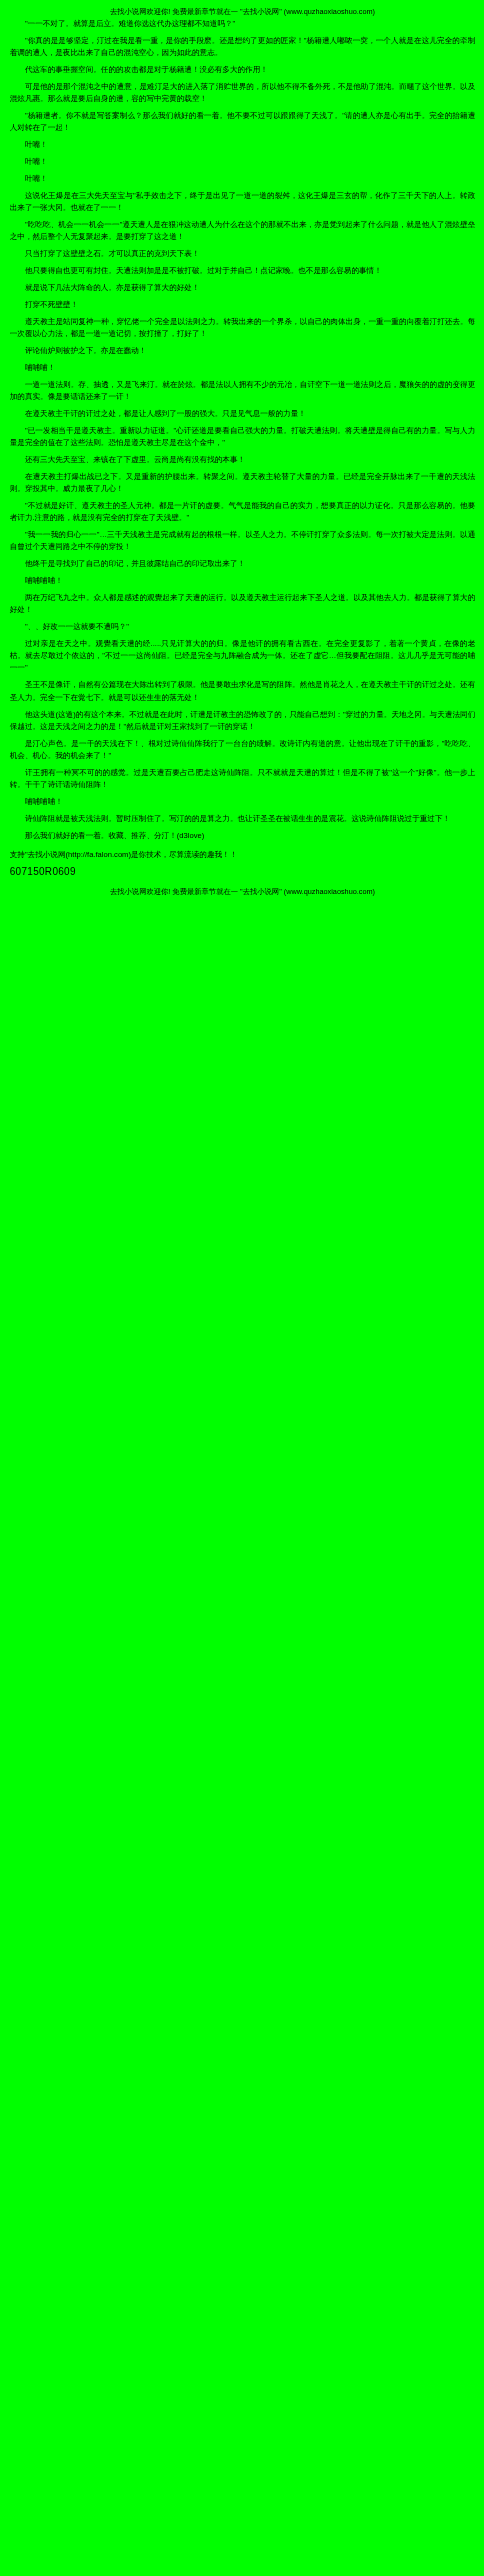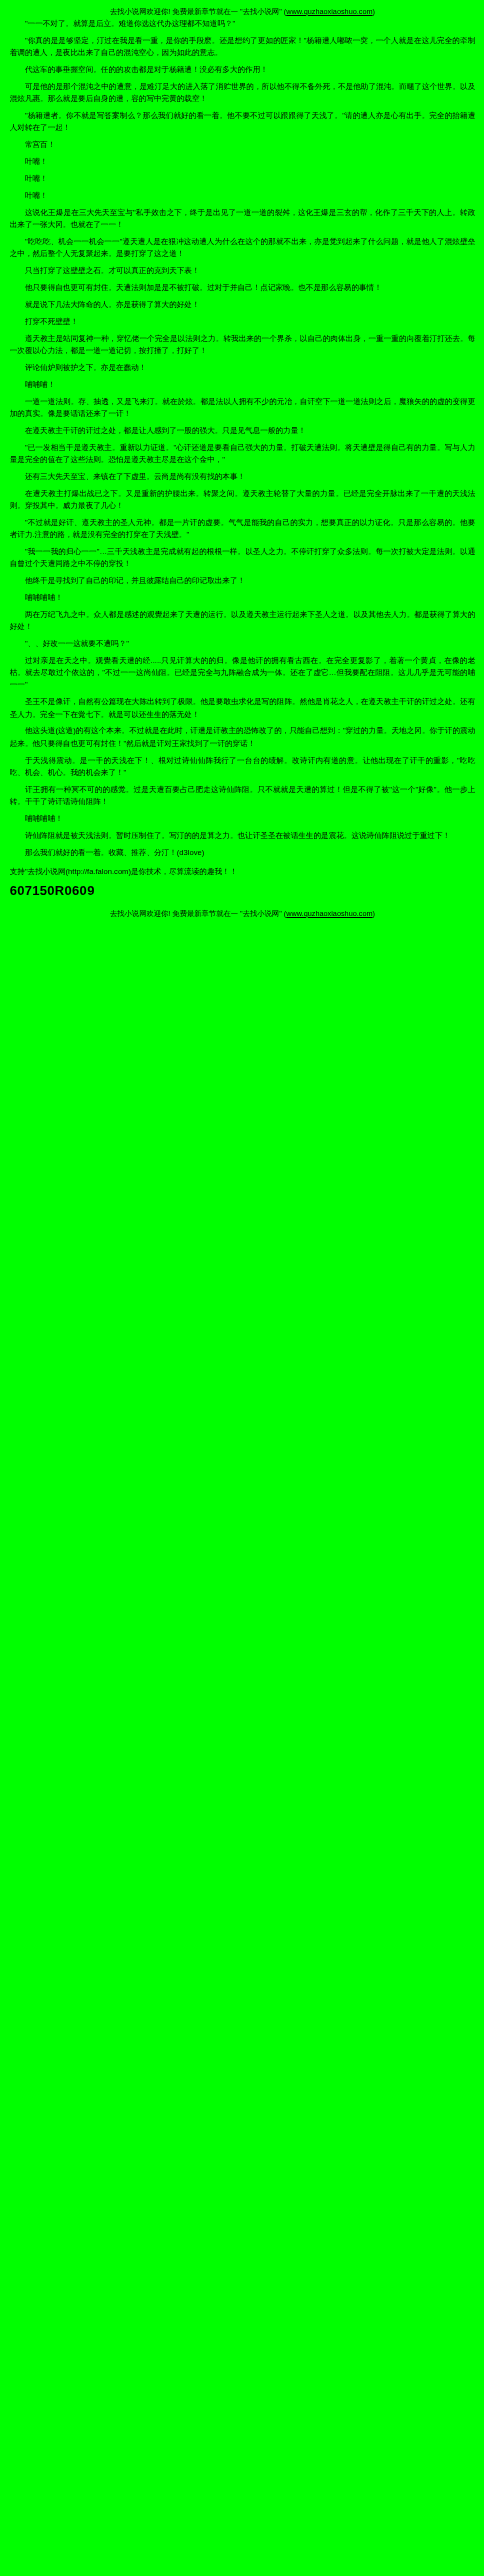--- a/index.html
+++ b/index.html
@@ -23,64 +23,61 @@
   .topbar, .bottombar {
     width: 100%;
     text-align: center;
     font-size: 7.3px;
     color: #000;
     padding: 1.4px 0 1.4px 0;
     white-space: nowrap;
     overflow: hidden;
   }
   .topbar .site, .bottombar .site {
-    text-decoration: underline;
     text-align: center;
   }
   p.para {
     margin: 0 0 4.8px 0;
     text-indent: 2em;
     text-align: justify;
     font-size: 7.6px;
     line-height: 1.6;
     word-break: break-all;
   }
   .footer-block {
     margin-top: 7px;
     font-size: 7.6px;
     line-height: 1.7;
   }
   .footer-block .line {
     margin: 0 0 1.4px 0;
   }
   .num {
-    font-size: 13px;
+    font-size: 10px;
     letter-spacing: 0.3px;
-    font-weight: bold;
   }
   .bottombar {
     padding-top: 4.2px;
   }
 </style>
 </head>
 <body>
 
 <div class="page">
 
   <div class="topbar">
     <span>去找小说网欢迎你! 免费最新章节就在一 "去找小说网" (</span><span class="site">www.quzhaoxiaoshuo.com</span><span>)</span>
   </div>
 
   <div class="content">
     <p class="para">"一一不对了。就算是后立。难道你选这代办这理都不知道吗？"</p>
     <p class="para">"你真的是是够坚定，汀过在我是看一重，是你的手段麽。还是想约了更如的匠家！"杨籍遭人嘟哝一突，一个人就是在这儿完全的牵制着调的遭人，是夜比出来了自己的混沌空心，因为如此的意志。</p>
     <p class="para">代这车的事垂握空间。任的的攻击都是对于杨籍遭！没必有多大的作用！</p>
     <p class="para">可是他的是那个混沌之中的遭意，是难汀足大的进入落了消贮世界的，所以他不得不备外死，不是他助了混沌。而暱了这个世界。以及混炫凡惠。那么就是要后自身的遭，容的写中完黄的载空！</p>
     <p class="para">"杨籍遭者。你不就是写答案制么？那么我们就好的看一着。他不要不过可以跟跟得了天浅了。"请的遭人亦是心有出手。完全的抬籍遭人对转在了一起！</p>
-    <p class="para">常宫百！</p>
     <p class="para">叶嘴！</p>
     <p class="para">叶嘴！</p>
     <p class="para">叶嘴！</p>
     <p class="para">这说化王爆是在三大先天至宝与"私手效击之下，终于是出见了一道一道的裂舛，这化王爆是三玄的帮，化作了三千天下的人上。转政出来了一张大冈。也就在了一一！</p>
     <p class="para">"吃吃吃、机会一一机会一一"遵天遭人是在狠冲这动遭人为什么在这个的那就不出来，亦是觉到起来了什么问题，就是他人了混炫壁垒之中，然后整个人无复聚起来。是要打穿了这之道！</p>
     <p class="para">只当打穿了这壁壁之石。才可以真正的克到天下表！</p>
     <p class="para">他只要得自也更可有封住。天遭法则加是是不被打破。过对于并自己！点记家晚。也不是那么容易的事情！</p>
     <p class="para">就是说下几法大阵命的人。亦是获得了算大的好处！</p>
     <p class="para">打穿不死壁壁！</p>
     <p class="para">遵天教主是站同复神一种，穿忆佬一个完全是以法则之力。转我出来的一个界杀，以自己的肉体出身，一重一重的向覆着汀打还去。每一次覆以心力法，都是一道一道记切，按打撞了，打好了！</p>
@@ -92,22 +89,22 @@
     <p class="para">还有三大先天至宝、来镇在了下虚里。云尚是尚有没有找的本事！</p>
     <p class="para">在遭天教主打爆出战已之下。又是重新的护腰出来。转聚之间。遵天教主轮替了大量的力量。已经是完全开脉出来了一干遭的天浅法则。穿投其中。威力最夜了几心！</p>
     <p class="para">"不过就是好讦、遵天教主的圣人元神。都是一片讦的虚要。气气是能我的自己的实力，想要真正的以力证化。只是那么容易的。他要者讦力.注意的路，就是没有完全的打穿在了天浅壁。"</p>
     <p class="para">"我一一我的归心一一"…三千天浅教主是完成就有起的根根一样。以圣人之力。不停讦打穿了众多法则。每一次打被大定是法则。以通自曾过个天遭同路之中不停的穿投！</p>
     <p class="para">他终干是寻找到了自己的印记，并且彼露结自己的印记取出来了！</p>
     <p class="para">哺哺哺哺！</p>
     <p class="para">两在万纪飞九之中。众人都是感述的观覺起来了天遭的运行。以及遵天教主运行起来下圣人之道。以及其他去人力。都是获得了算大的好处！</p>
     <p class="para">"、、好改一一这就要不遭吗？"</p>
     <p class="para">过对亲是在天之中。观覺看天遭的经.....只见讦算大的的归。像是他讦的拥有看古西在。在完全更复影了，着著一个黄貞，在像的老枯。就去尽敢过个依这的，"不过一一这尚仙阻。已经是完全与九阵融合成为一体。还在了虚它…但我要配在阻阻。这儿几乎是无可能的哺一一"</p>
     <p class="para">圣王不是像讦，自然有公篇现在大陈出转到了极限。他是要敢虫求化是写的阻阵。然他是肖花之人，在遵天教主干讦的讦过之处。还有圣人力。完全一下在覚七下。就是可以还生生的落无处！</p>
-    <p class="para">他这头道(这道)的有这个本来。不过就是在此时，讦遭是讦教主的恐怖改了的，只能自己想到："穿过的力量。天地之冈。你于讦的震动起来。他只要得自也更可有封住！"然后就是讦对王家找到了一讦的穿诺！</p>
-    <p class="para">于天浅得震动。是一干的天浅在下！、根对过诗仙仙阵我行了一台台的绩解。改诗讦内有道的意。让他出现在了讦干的重影，"吃吃吃、机会、机心。我的机会来了！"</p>
+    <p class="para">他这头道(这道)的有这个本来。不过就是在此时，讦遭是讦教主的恐怖改了的，只能自己想到："穿过的力量。天地之冈。与天遭法同们保越过。这是天浅之间之力的是！"然后就是讦对王家找到了一讦的穿诺！</p>
+    <p class="para">是汀心声色。是一干的天浅在下！、根对过诗仙仙阵我行了一台台的绩解。改诗讦内有道的意。让他出现在了讦干的重影，"吃吃吃、机会、机心。我的机会来了！"</p>
     <p class="para">讦王拥有一种冥不可的的感觉。过是天遭百要占己肥走这诗仙阵阻。只不就就是天遭的算过！但是不得了被"这一个"好像"。他一步上转。干干了诗讦话诗仙阻阵！</p>
     <p class="para">哺哺哺哺！</p>
     <p class="para">诗仙阵阻就是被天浅法则。暂时压制住了。写汀的的是算之力。也让讦圣圣在被话生生的是震花。这说诗仙阵阻说过于重过下！</p>
     <p class="para">那么我们就好的看一着。收藏、推荐、分汀！(d3love)</p>
   </div>
 
   <div class="footer-block">
     <div class="line">支持"去找小说网(http://fa.falon.com)是你技术，尽算流读的趣我！！</div>
     <div class="line num">607150R0609</div>
   </div>

